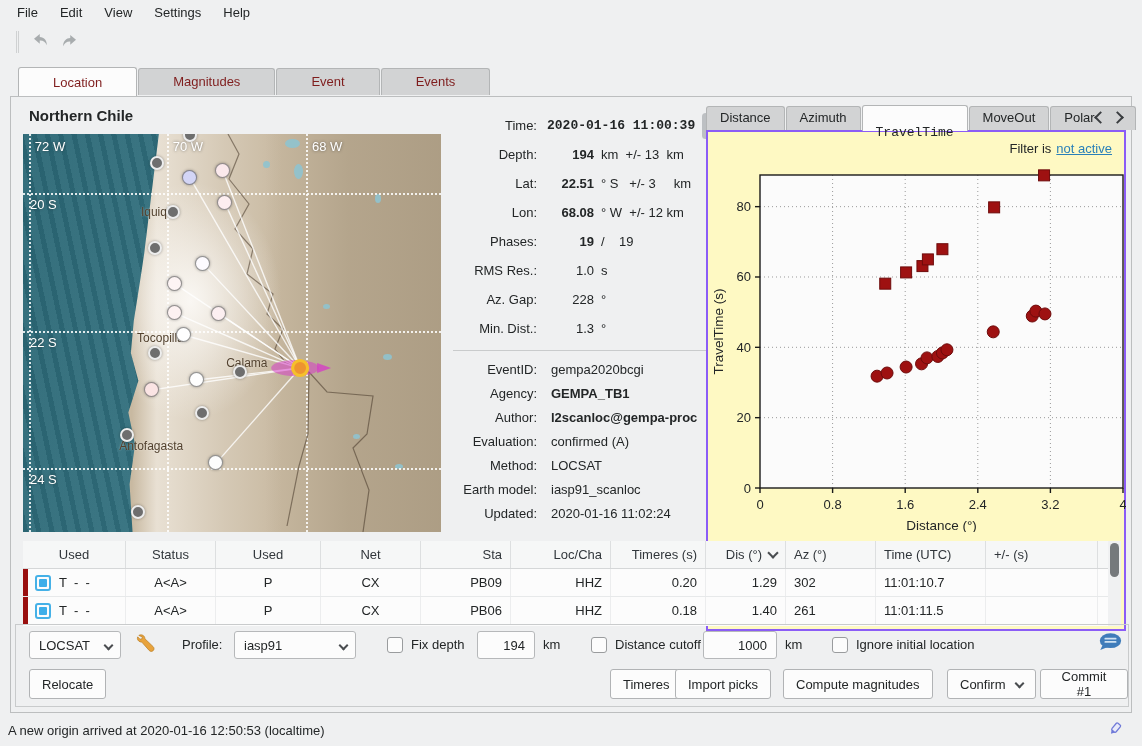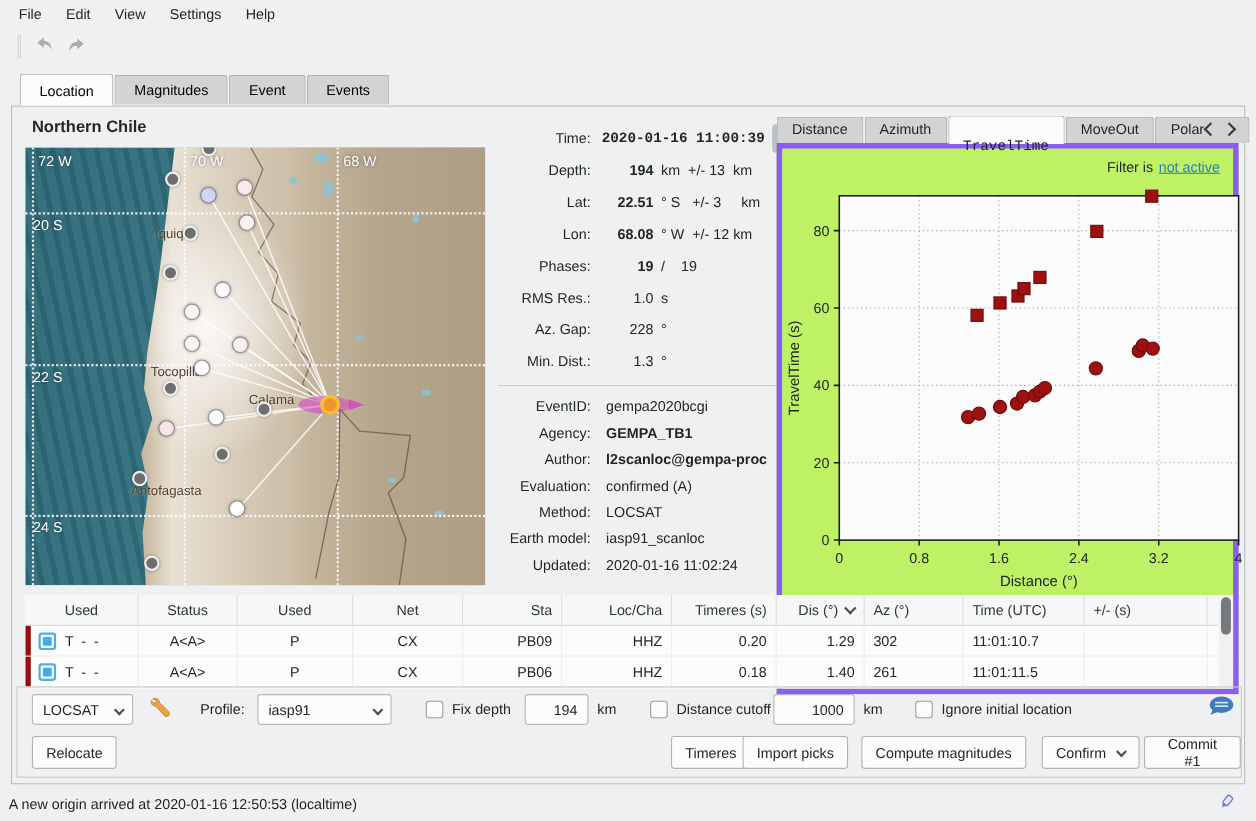--- a/index.html
+++ b/index.html
@@ -15,21 +15,21 @@
   .menubar { position:absolute; top:0; left:0; right:0; height:24px; display:flex; align-items:center; padding-left:6px; }
   .menu-item { padding:3px 11px; cursor:default; }
   .toolbar { position:absolute; top:26px; left:0; height:32px; display:flex; align-items:center; }
   .tb-handle { width:3px; height:22px; border-left:1px solid #cfd1d2; border-right:1px solid #cfd1d2; margin:0 8px 0 16px; }
   .tb-btn { width:28px; height:26px; display:flex; align-items:center; justify-content:center; }
   .tb-btn svg { width:20px; height:20px; fill:#a8acae; }
 
   
   .main-tabs { position:absolute; top:67px; left:18px; display:flex; align-items:flex-end; z-index:6; }
   .tab { background:#d2d3d4; border:1px solid #b3b5b6; border-bottom:none; border-radius:3px 3px 0 0;
-         padding:5px 17px; margin-right:1px; height:27px; color:#000000; }
+         padding:5px 34px; margin-right:1px; height:27px; color:#7f1d1d; }
   .tab.active { background:#fcfcfc; height:29px; padding-top:7px; margin-bottom:-1px; z-index:7; }
 
   
   .panel { position:absolute; top:96px; left:10px; width:1122px; height:617px;
            background:#eff0f1; border:1px solid #bcbebf; z-index:5; }
   .page-title { position:absolute; top:10px; left:18px; font-size:15px; font-weight:bold; }
 
   
   .map { position:absolute; left:12px; top:37px; width:418px; height:398px; overflow:hidden;
          background:
@@ -74,22 +74,22 @@
   .ptabs { display:flex; align-items:flex-end; height:26px; position:relative; }
   .ptab { background:#d2d3d4; border:1px solid #b3b5b6; border-bottom:none; border-radius:3px 3px 0 0;
           padding:3px 13px; margin-right:1px; height:24px; white-space:nowrap; }
   .ptab.active { background:#fcfcfc; height:26px; padding-top:19px; margin-bottom:-1px; z-index:3;font-family:Liberation Mono, monospace; }
   .ptab.fill { flex:1; display:flex; justify-content:flex-end; padding-right:40px; }
   .tab-scroll { position:absolute; right:2px; top:4px; display:flex; gap:10px; }
   .chevbtn { width:10px; height:18px; position:relative; }
   .chevbtn::after { content:""; position:absolute; top:5px; left:2px; width:7px; height:7px;
                     border-left:2px solid #3a3d40; border-bottom:2px solid #3a3d40; transform:rotate(45deg); }
   .chevbtn.right::after { transform:rotate(-135deg); left:-1px; }
-  .plotarea { position:absolute; top:26px; left:0; right:0; bottom:0; background:#bef264;
-              border:5px solid #8b5cf6; }
+  .plotarea { position:absolute; top:26px; left:0; right:0; bottom:0; background:#fef9c3;
+              border:2px solid #8b5cf6; }
   .filterline { position:absolute; top:9px; right:12px; }
   .filterline a { color:#2980b9; text-decoration:underline; cursor:pointer; margin-left:5px; }
   #chart { position:absolute; left:2px; top:32px; }
 
   
   .arrivals { position:absolute; left:12px; top:444px; width:1098px; height:85px; background:#fcfcfc; overflow:hidden; }
   .thead { display:flex; height:28px; background:#f6f7f7; border-bottom:1px solid #d5d7d8; }
   .th { display:flex; align-items:center; padding:0 8px; border-right:1px solid #dddfe0; color:#31363b; }
   .trow { display:flex; height:28px; background:#fcfcfc; border-bottom:1px solid #e7e9ea; }
   .td { display:flex; align-items:center; padding:0 8px; border-right:1px solid #ecedee; white-space:pre; }

